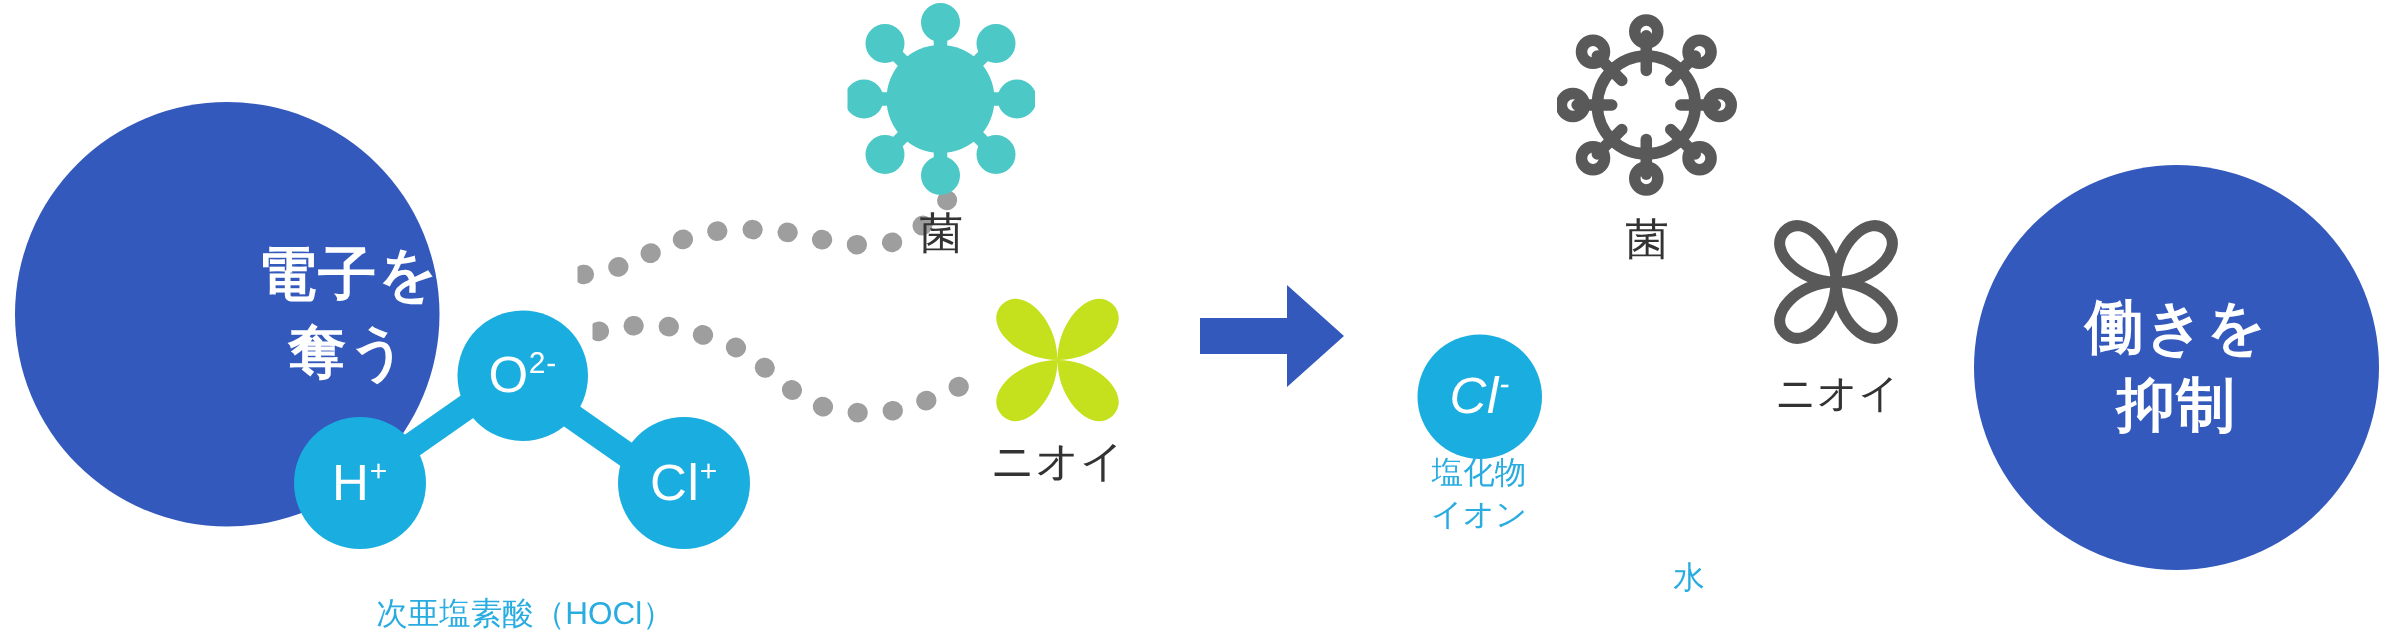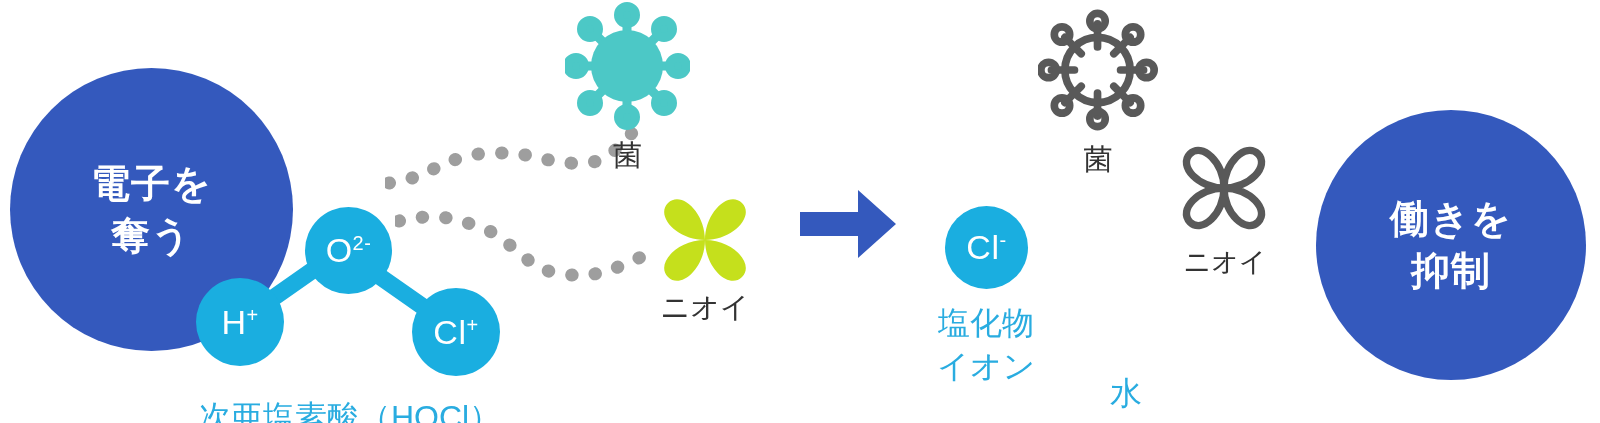--- a/index.html
+++ b/index.html
@@ -64,21 +64,21 @@
   .bond {
     background: #1aaee0;
     height: 17px;
     border-radius: 2px;
     transform-origin: 0 50%;
   }
 
   
   .caption-cyan {
     color: #29ace0;
-    font-size: 32px;
+    font-size: 21px;
     font-weight: normal;
     white-space: pre-line;
     line-height: 1.35;
     text-align: center;
   }
   .caption-dark {
     color: #333333;
     font-size: 29px;
     text-align: center;
     white-space: nowrap;
@@ -89,42 +89,42 @@
   .arrow-wrap { line-height: 0; }
 
   
   .trail { line-height: 0; }
 </style>
 </head>
 <body>
 
 <div id="stage">
 
-  <div class="abs big-circle" style="left:10px; top:68px; width:283px; height:283px;">
+  <div class="abs big-circle" style="left:10px; top:68px; width:283px; height:283px;justify-content:flex-end;">
     <div class="bc-text">電子を
 奪う</div>
   </div>
 
   <div class="abs bond" style="left:238px; top:314px; width:118px; transform:rotate(-35deg);"></div>
 
   <div class="abs bond" style="left:344px; top:243px; width:118px; transform:rotate(35deg);"></div>
 
   <div class="abs atom" style="left:196px; top:278px; width:88px; height:88px;">
     <span class="sym">
       <span>H</span><span class="sup">+</span>
     </span>
   </div>
 
   <div class="abs atom" style="left:305px; top:207px; width:87px; height:87px;">
     <span class="sym">
       <span>O</span><span class="sup">2-</span>
     </span>
   </div>
 
-  <div class="abs atom" style="left:412px; top:288px; width:88px; height:88px;">
+  <div class="abs atom" style="left:412px; top:278px; width:88px; height:88px;">
     <span class="sym">
       <span>Cl</span><span class="sup">+</span>
     </span>
   </div>
 
   <div class="abs caption-cyan" style="left:180px; top:396px; width:340px;">次亜塩素酸（HOCl）</div>
 
   <div class="abs trail" style="left:385px; top:105px;">
     <svg width="285" height="85" viewBox="0 0 285 85" fill="none">
       <path d="M4 78 C 45 74, 60 48, 110 48 C 160 48, 160 60, 200 58 C 235 56, 235 28, 262 20" stroke="#9e9e9e" stroke-width="13" stroke-linecap="round" stroke-dasharray="0.5 23"></path>
@@ -206,21 +206,21 @@
   <div class="abs" style="left:1178px; top:142px; line-height:0;">
     <svg width="92" height="92" viewBox="0 0 100 100">
       <path d="M50 50 C 50 22, 26 0, 13 13 C 0 26, 22 50, 50 50
                C 22 50, 0 74, 13 87 C 26 100, 50 78, 50 50
                C 50 78, 74 100, 87 87 C 100 74, 78 50, 50 50
                C 78 50, 100 26, 87 13 C 74 0, 50 22, 50 50 Z" fill="none" stroke="#595959" stroke-width="8" stroke-linejoin="round"></path>
     </svg>
   </div>
   <div class="abs caption-dark small" style="left:1160px; top:244px; width:130px;">ニオイ</div>
 
-  <div class="abs atom" style="left:945px; top:206px; width:83px; height:83px;">
+  <div class="abs atom" style="left:945px; top:223px; width:83px; height:83px;font-style:italic;">
     <span class="sym">
       <span>Cl</span><span class="sup">-</span>
     </span>
   </div>
   <div class="abs caption-cyan" style="left:906px; top:302px; width:160px;">塩化物
 イオン</div>
 
   <div class="abs caption-cyan" style="left:1066px; top:372px; width:120px;">水</div>
 
   <div class="abs big-circle" style="left:1316px; top:110px; width:270px; height:270px;">

